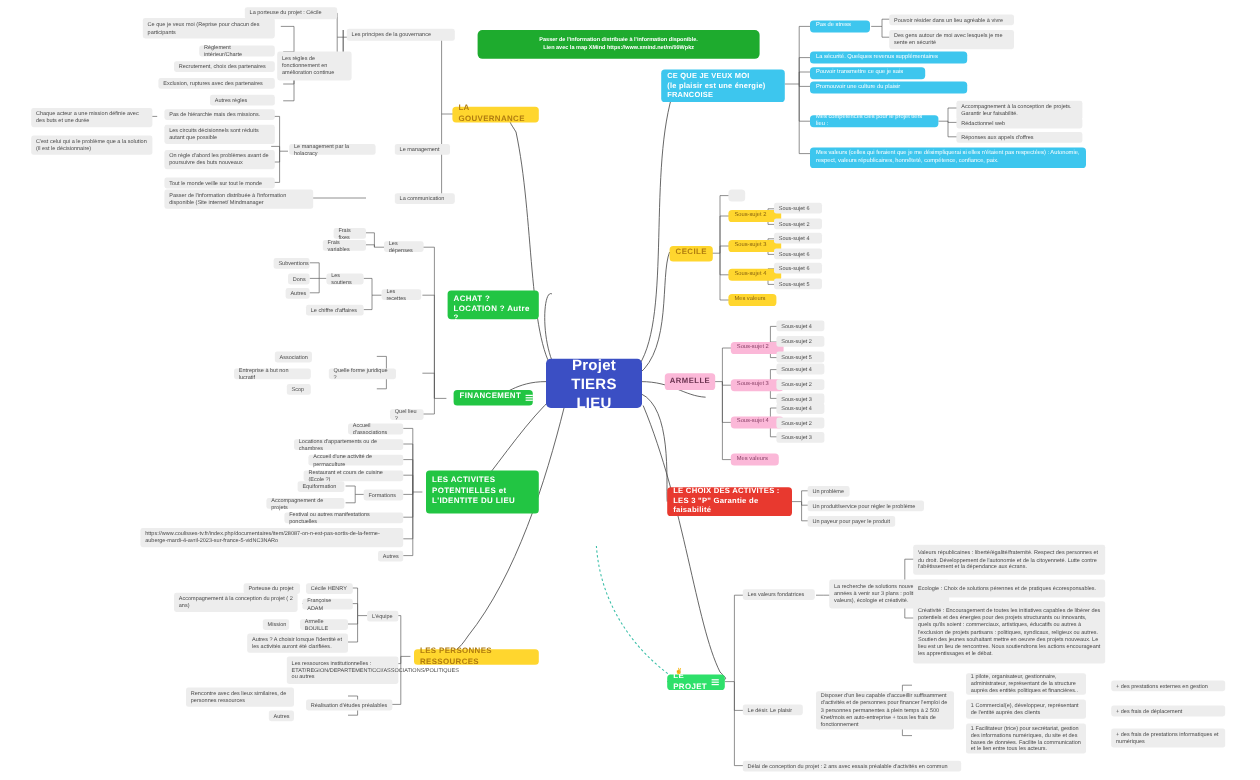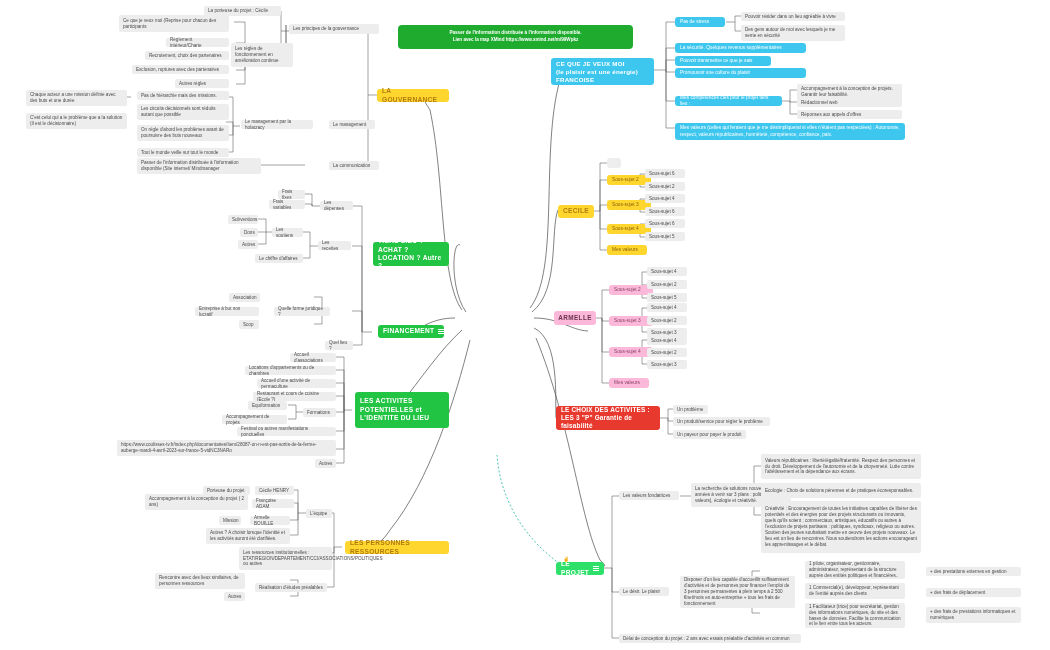--- a/index.html
+++ b/index.html
@@ -233,20 +233,24 @@
       <path d="M298 513 L298 520 L290 520"></path>
       <path d="M298 513 L298 535 L290 535"></path>
       <path d="M263 490 L255 490"></path>
       <path d="M260 503 L252 503"></path>
       <path d="M258 520 L250 520"></path>
       <path d="M306 587 L298 587 L298 580 L290 580"></path>
       <path d="M298 587 L298 596 L290 596"></path>
     </g>
   </svg>
 
+  <div class="node central" style="left:455px;top:299px;width:80px;height:41px;flex-direction:column;">
+    <span>Projet</span>
+    <span>TIERS LIEU</span>
+  </div>
 
   <div class="node banner" style="left:398px;top:25px;width:235px;height:24px;">
     <span>Passer de l'information distribuée à l'information disponible.
 Lien avec la map XMind  https://www.xmind.net/m/99Wpkz</span>
   </div>
 
   <div class="node main-yellow" style="left:377px;top:89px;width:72px;height:13px;">
     <span>LA GOUVERNANCE</span>
   </div>
 

